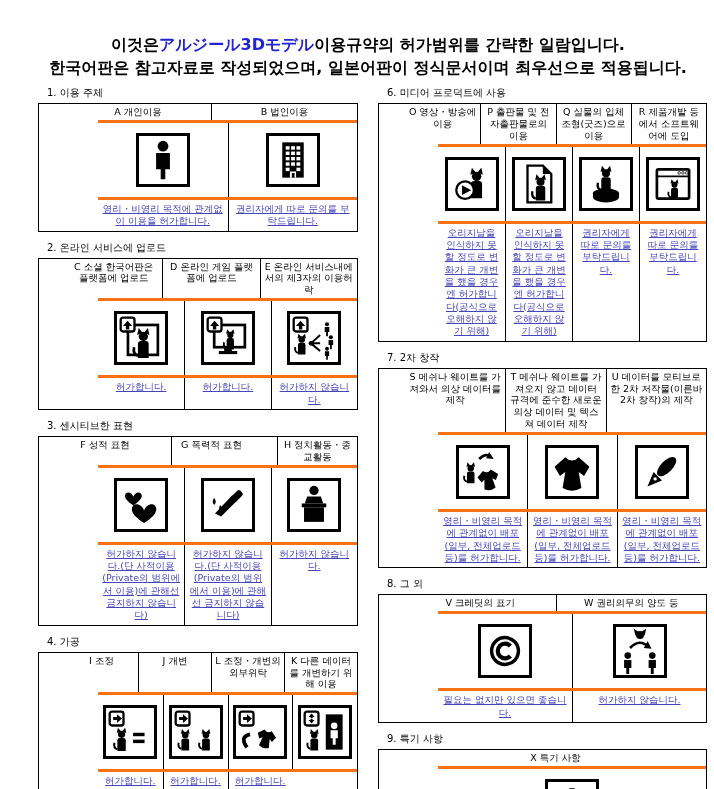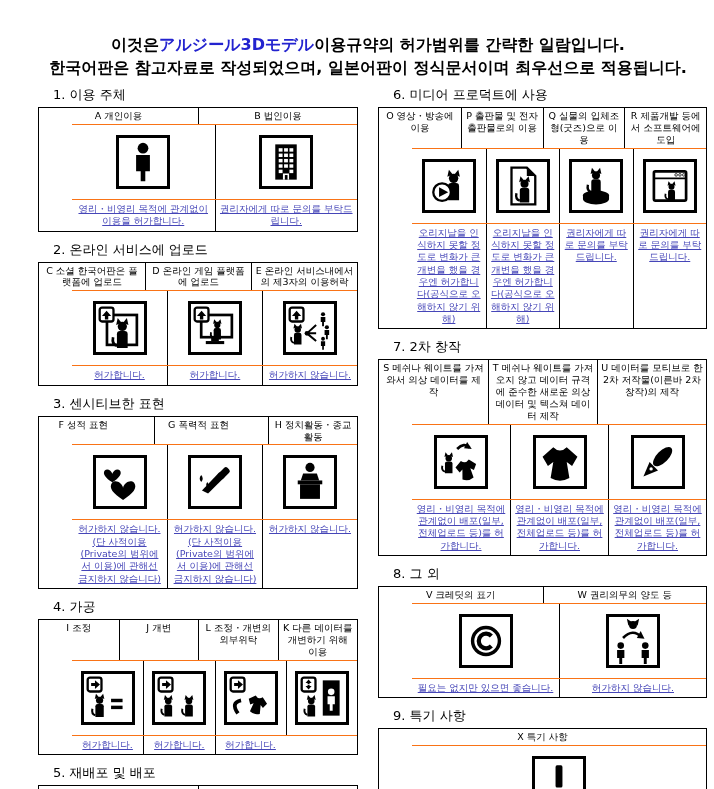--- a/index.html
+++ b/index.html
@@ -4,24 +4,24 @@
 <style>
   html,body{margin:0;padding:0;background:#fff;}
   body{width:714px;height:789px;position:relative;overflow:hidden;
        font-family:"DejaVu Sans","Liberation Sans",sans-serif;color:#000;}
   .title-block{position:absolute;top:33px;left:11px;width:714px;text-align:center;
        font-weight:bold;font-size:16px;line-height:1.45;}
   .col{position:absolute;top:86px;}
   .col-left{left:38px;width:320px;}
   .col-right{left:378px;width:329px;}
   .section{margin-bottom:9px;}
-  .section-label{font-size:13px;margin:0 0 3px 15px;}
-  .tbl{border:1.5px solid #000;background:#fff;}
+  .section-label{font-size:10px;margin:0 0 3px 9px;}
+  .tbl{border:1.5px solid #000;background:#fff;padding-left:26px;}
   .trow{display:grid;}
-  .trow + .trow{border-top:1px solid #f97316;margin-left:33px;}
+  .trow + .trow{border-top:3px solid #f97316;margin-left:33px;}
   .tcell{text-align:center;padding:2px 3px;min-width:0;}
   .trow > .tcell + .tcell{border-left:1px solid #000;}
   .hcell{font-size:9.5px;line-height:1.25;}
   .icell{display:flex;align-items:center;justify-content:center;padding:5px 3px;min-height:64px;}
   .icon-box{width:54px;height:54px;border:3px solid #000;background:#fff;
        display:flex;align-items:center;justify-content:center;box-sizing:border-box;}
   .icon-box svg{width:46px;height:46px;display:block;}
   .ncell{font-size:9.5px;line-height:1.3;text-decoration:underline;padding:3px 4px;}
 </style>
 </head>

